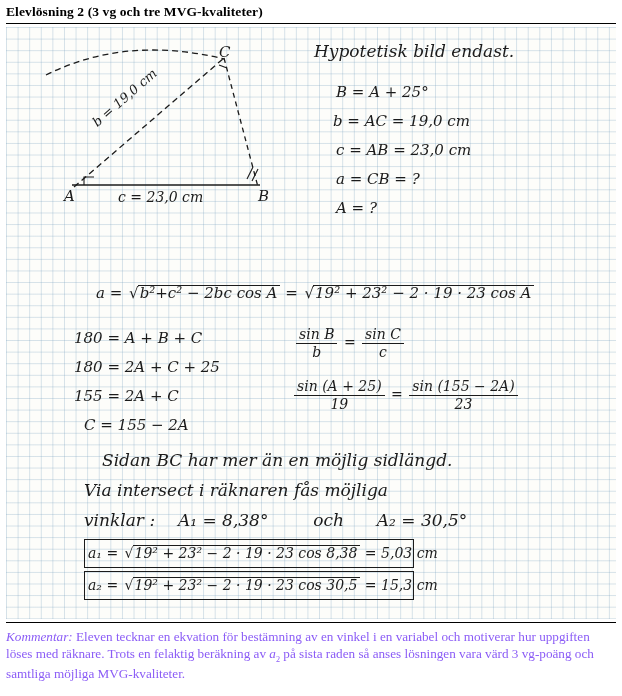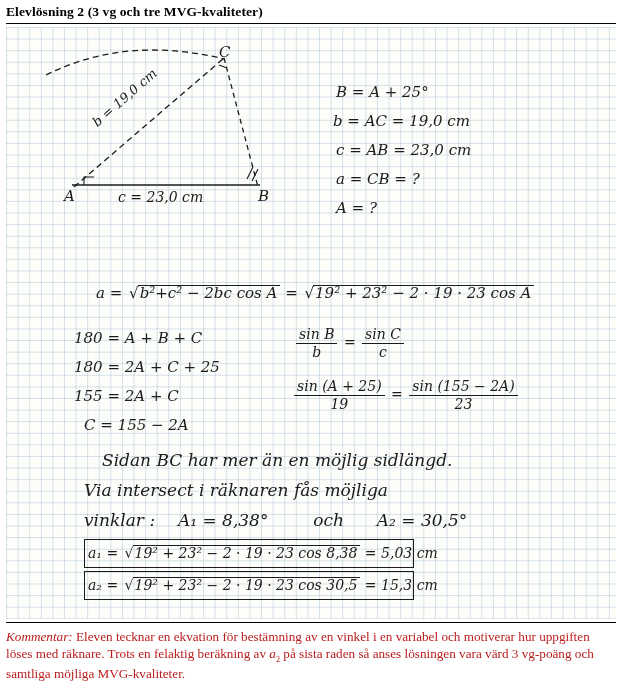--- a/index.html
+++ b/index.html
@@ -119,21 +119,21 @@
 
   
   .comment {
     position: absolute;
     left: 6px;
     top: 628px;
     width: 610px;
     font-family: "Liberation Serif", serif;
     font-size: 13.2px;
     line-height: 1.30;
-    color: #b91c1c;
+    color: #8b5cf6;
   }
   .comment .lead {
     font-style: italic;
   }
   .comment .mvar {
     font-style: italic;
   }
 
   svg.fig {
     position: absolute;
@@ -169,20 +169,21 @@
       <path d="M 213 38 L 221 41" stroke="#1b1b1b" stroke-width="1.1" fill="none"></path>
     </svg>
 
     <div class="hw s15" style="left:213px; top:18px;">C</div>
     <div class="hw s15" style="left:58px; top:162px;">A</div>
     <div class="hw s15" style="left:252px; top:162px;">B</div>
 
     <div class="hw s13" style="left:84px; top:92px; transform:rotate(-41deg); transform-origin:left top;">b = 19,0 cm</div>
     <div class="hw s14" style="left:112px; top:163px;">c = 23,0 cm</div>
 
+    <div class="hw cursive s17" style="left:308px; top:16px;">Hypotetisk bild endast.</div>
 
     <div class="hw s15" style="left:330px; top:58px;">B = A + 25°</div>
     <div class="hw s15" style="left:327px; top:87px;">b = AC = 19,0 cm</div>
     <div class="hw s15" style="left:330px; top:116px;">c = AB = 23,0 cm</div>
     <div class="hw s15" style="left:330px; top:145px;">a = CB = ?</div>
     <div class="hw s15" style="left:330px; top:174px;">A = ?</div>
 
 
     <div class="hw s15" style="left:90px; top:258px;">
       <span>a =</span>

